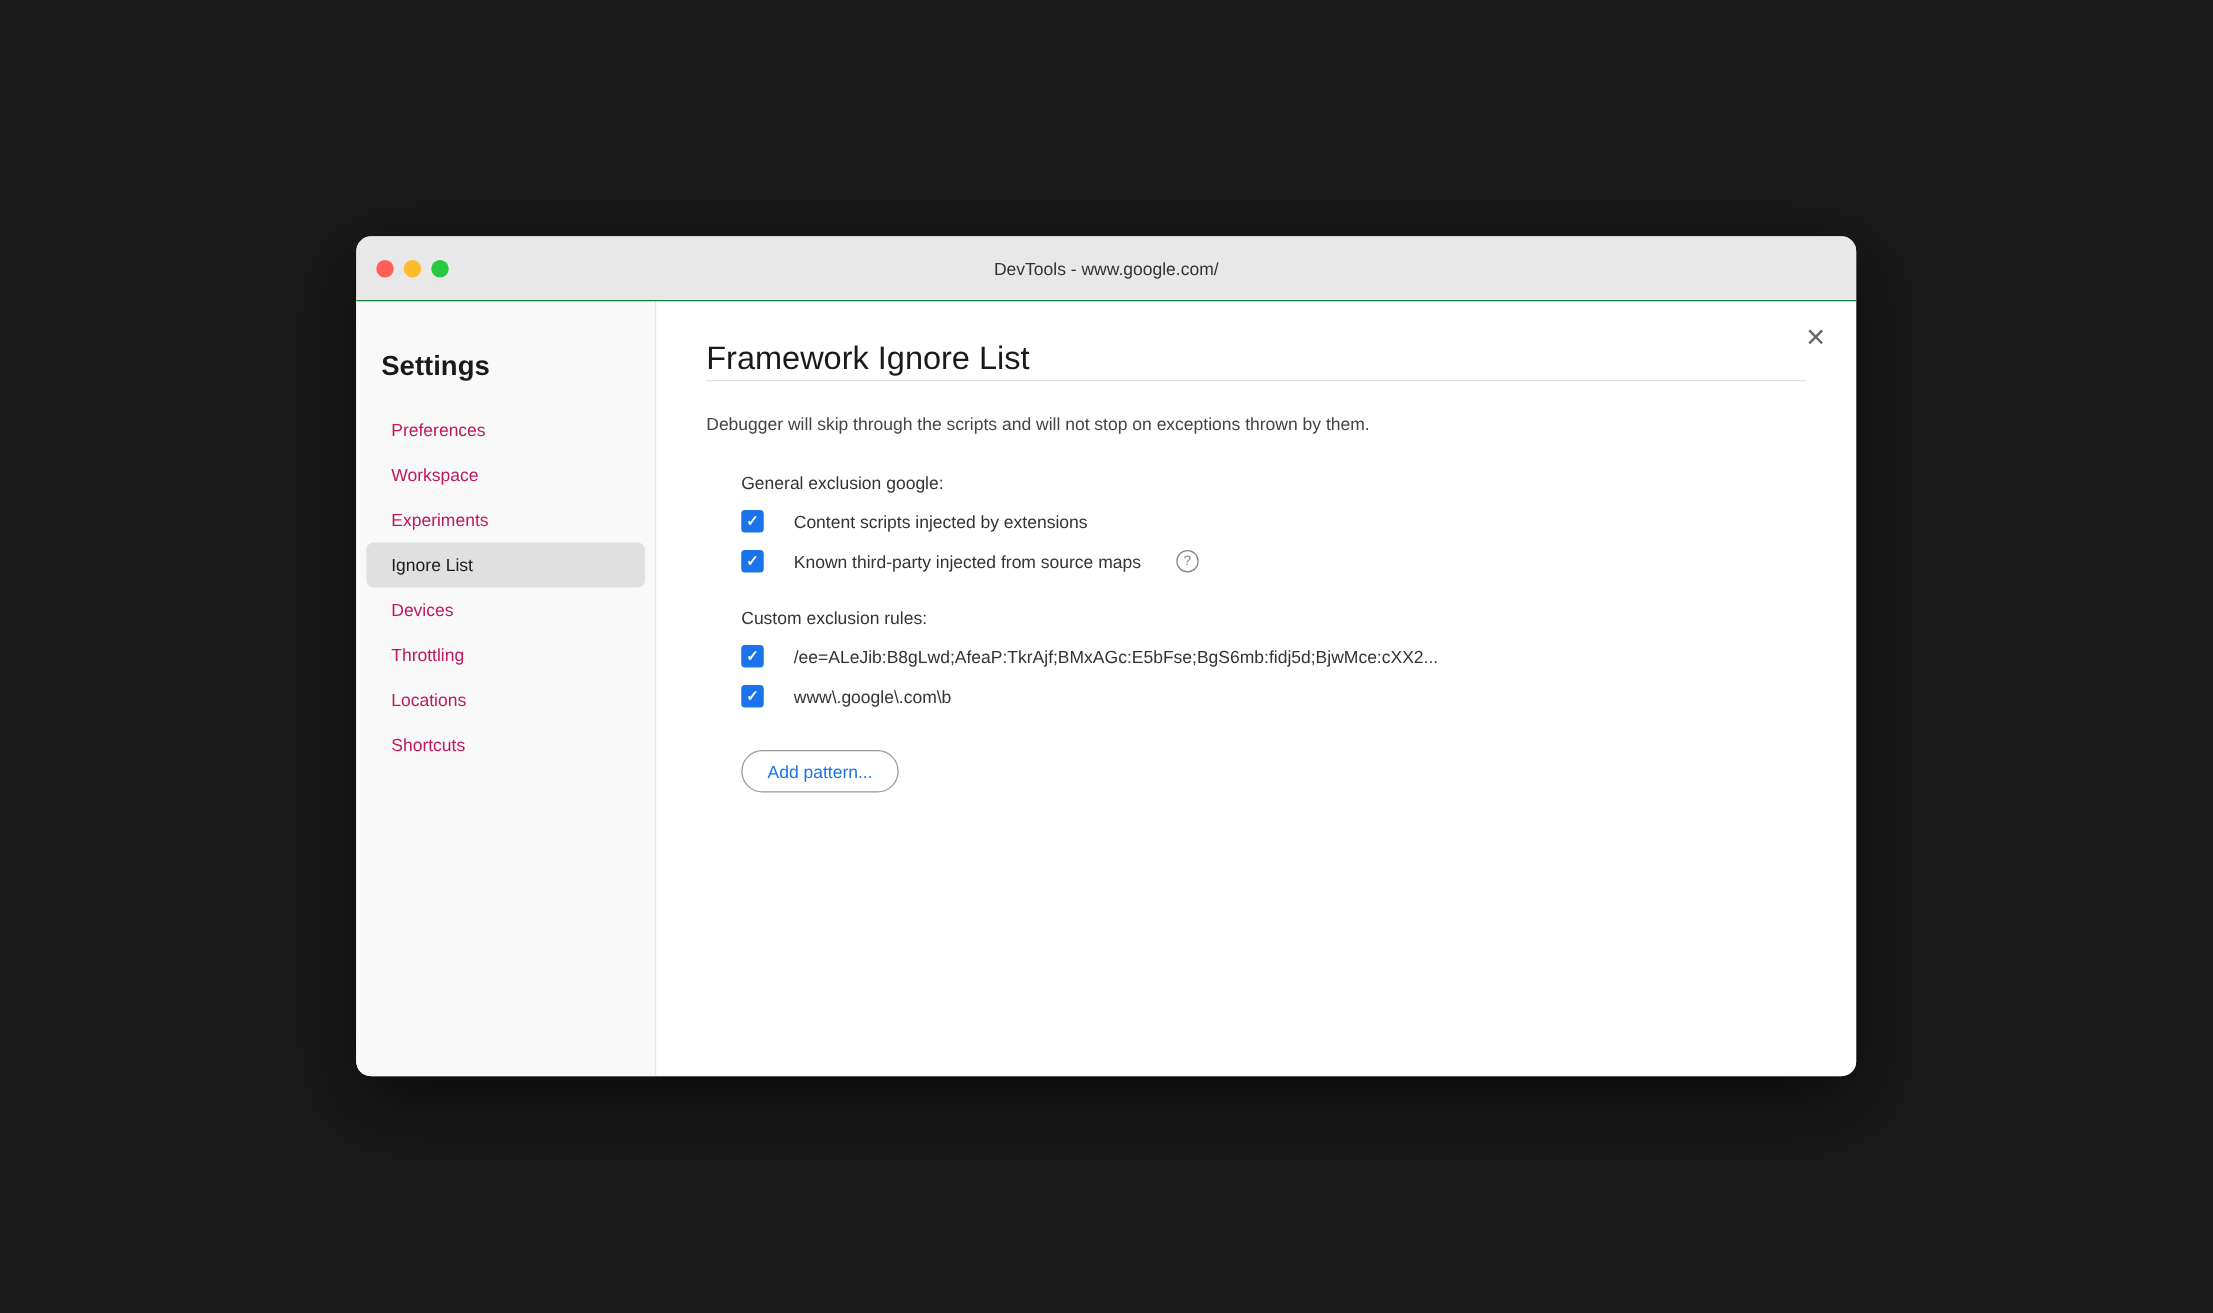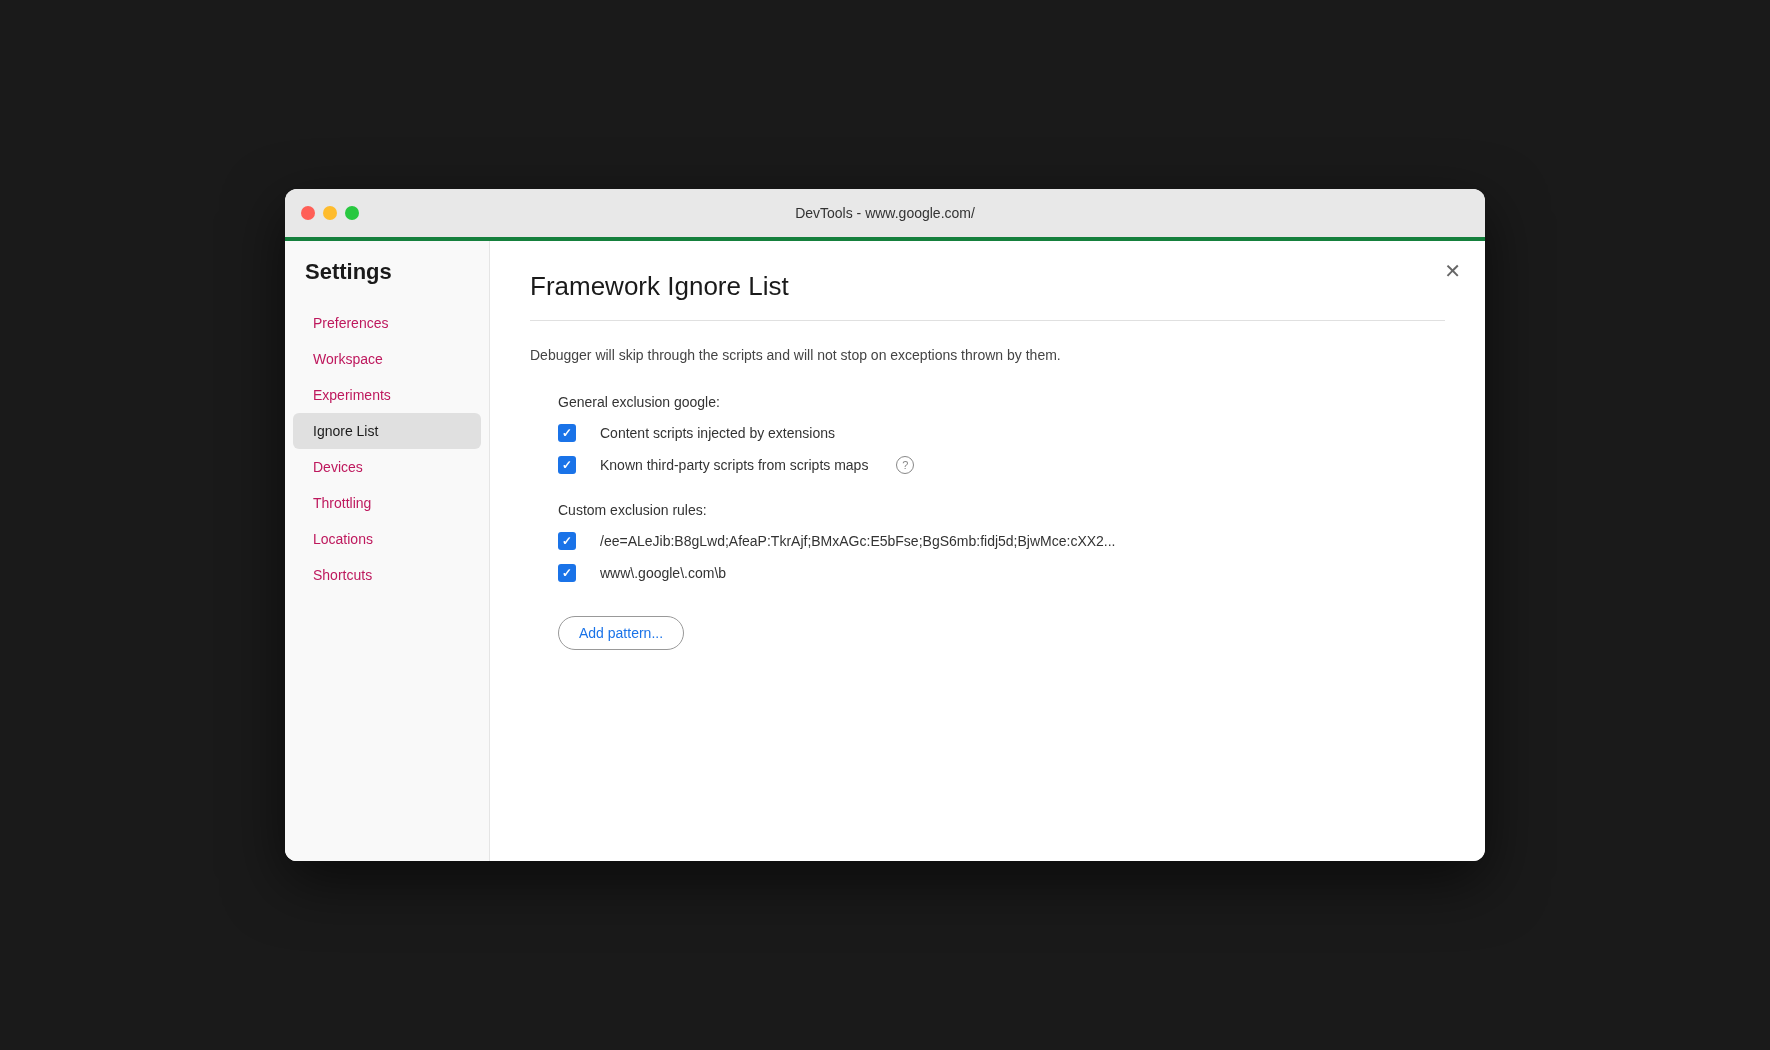--- a/index.html
+++ b/index.html
@@ -21,21 +21,21 @@
       box-shadow: 0 20px 60px rgba(0,0,0,0.6);
     }
 
     .titlebar {
       background: #e8e8e8;
       height: 52px;
       display: flex;
       align-items: center;
       justify-content: center;
       position: relative;
-      border-bottom: 4px solid #15803d;
+      border-bottom: 1px solid #15803d;
     }
 
     .titlebar-buttons {
       position: absolute;
       left: 16px;
       display: flex;
       gap: 8px;
     }
 
     .titlebar-btn {
@@ -56,24 +56,24 @@
       color: #333;
     }
 
     .content {
       display: flex;
       background: white;
       min-height: 620px;
     }
 
     .sidebar {
-      width: 205px;
+      width: 240px;
       background: #f9f9f9;
       border-right: 1px solid #e5e5e5;
-      padding: 8px 0;
+      padding: 29px 0;
       flex-shrink: 0;
     }
 
     .sidebar-title {
       font-size: 22px;
       font-weight: 600;
       color: #1a1a1a;
       padding: 10px 20px 20px 20px;
     }
 
@@ -107,21 +107,21 @@
       font-size: 20px;
       color: #666;
       cursor: pointer;
       line-height: 1;
     }
 
     .page-title {
       font-size: 26px;
       font-weight: 400;
       color: #1a1a1a;
-      margin-bottom: 18px;
+      margin-bottom: 2px;
     }
 
     .divider {
       border: none;
       border-top: 1px solid #e0e0e0;
       margin-bottom: 24px;
     }
 
     .description {
       font-size: 14px;
@@ -268,21 +268,21 @@
       <div>
         <div class="section-label">General exclusion google:</div>
 
         <div class="rule-row">
           <div class="checkbox-blue"></div>
           <span class="rule-text">Content scripts injected by extensions</span>
         </div>
 
         <div class="rule-row">
           <div class="checkbox-blue"></div>
-          <span class="rule-text">Known third-party scripts from scripts maps</span>
+          <span class="rule-text">Known third-party injected from source maps</span>
           <span class="info-icon" title="More information">?</span>
         </div>
       </div>
 
       <div class="custom-section">
         <div class="section-label">Custom exclusion rules:</div>
 
         <div class="rule-row">
           <div class="checkbox-blue"></div>
           <span class="rule-text">/ee=ALeJib:B8gLwd;AfeaP:TkrAjf;BMxAGc:E5bFse;BgS6mb:fidj5d;BjwMce:cXX2...</span>

